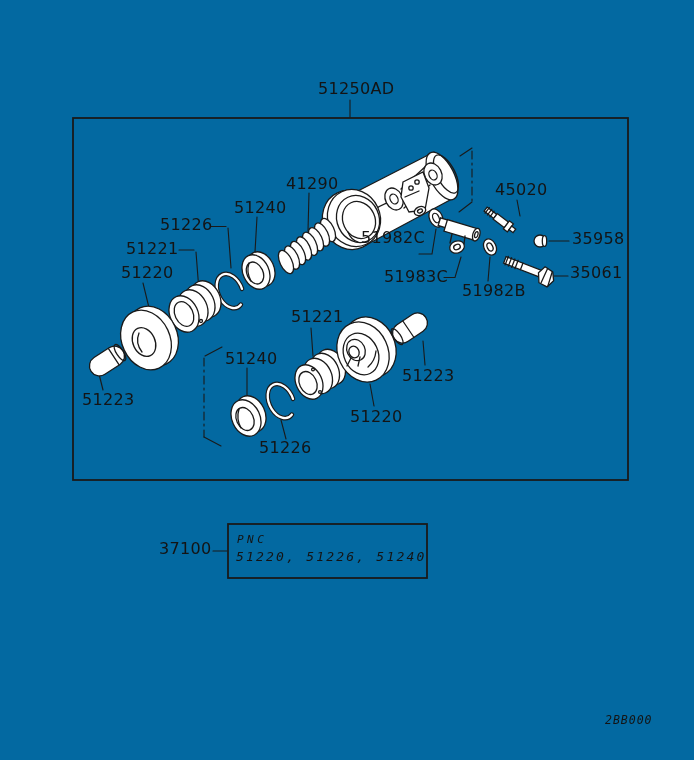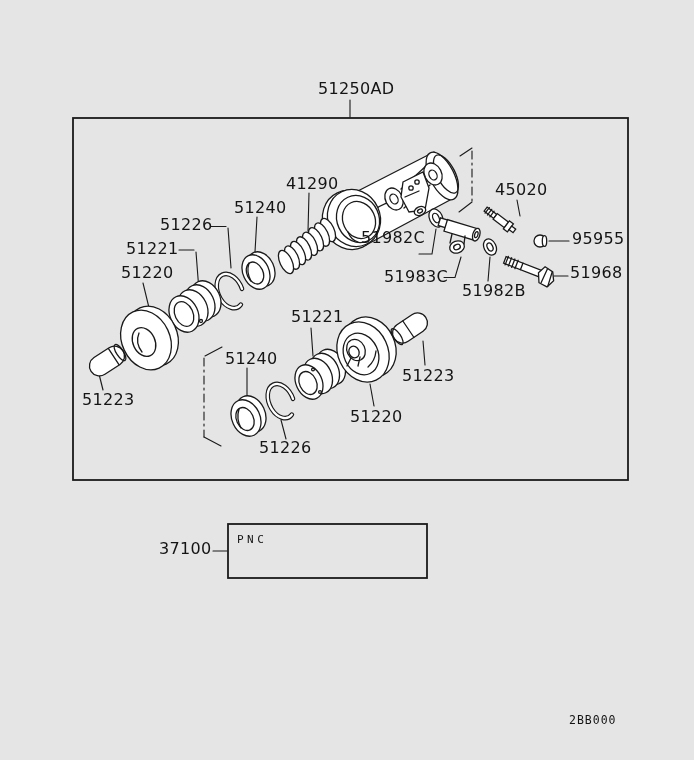--- a/index.html
+++ b/index.html
@@ -1,24 +1,24 @@
 <!DOCTYPE html>
 <html><head>
 <meta charset="utf-8">
 <style>
   html,body{margin:0;padding:0;background:#ffffff;}
-  .stage{position:relative;width:694px;height:760px;background:#e5e5e5;overflow:hidden;
+  .stage{position:relative;width:694px;height:760px;background:#0369a1;overflow:hidden;
          font-family:"DejaVu Sans",sans-serif;}
   .art{position:absolute;left:0;top:0;}
   .plabel{position:absolute;font:16px/1.05 "DejaVu Sans",sans-serif;color:#141414;
           letter-spacing:.3px;white-space:nowrap;}
-  .mono{font-family:"DejaVu Sans Mono",monospace;}
+  .mono{font-family:"DejaVu Sans Mono",monospace;font-style:italic;}
   .pnc-heading{position:absolute;font-size:11px;letter-spacing:3.5px;color:#141414;}
   .pnc-codes{position:absolute;font-size:13px;letter-spacing:2.2px;color:#141414;}
-  .sheet-code{position:absolute;font-size:11.5px;letter-spacing:1px;color:#141414;}
+  .sheet-code{position:absolute;font-size:11.5px;letter-spacing:1px;color:#141414;margin-left:36px;}
 </style>
 </head>
 <body>
 
 <div class="stage">
 
   <svg class="art" width="694" height="760" viewBox="0 0 694 760" fill="none" stroke="#1a1a1a" stroke-width="1.3" stroke-linecap="round">
 
     <rect x="73" y="118" width="555" height="362" stroke-width="1.8"></rect>
 
@@ -227,27 +227,28 @@
   <div class="plabel" style="left:160px;top:217px">51226</div>
   <div class="plabel" style="left:126px;top:241px">51221</div>
   <div class="plabel" style="left:121px;top:265px">51220</div>
   <div class="plabel" style="left:82px;top:392px">51223</div>
 
   <div class="plabel" style="left:361px;top:230px">51982C</div>
   <div class="plabel" style="left:384px;top:269px">51983C</div>
   <div class="plabel" style="left:462px;top:283px">51982B</div>
 
   <div class="plabel" style="left:495px;top:182px">45020</div>
-  <div class="plabel" style="left:572px;top:231px">95955</div>
-  <div class="plabel" style="left:570px;top:265px">51968</div>
+  <div class="plabel" style="left:572px;top:231px">35958</div>
+  <div class="plabel" style="left:570px;top:265px">35061</div>
 
   <div class="plabel" style="left:291px;top:309px">51221</div>
   <div class="plabel" style="left:402px;top:368px">51223</div>
   <div class="plabel" style="left:350px;top:409px">51220</div>
   <div class="plabel" style="left:225px;top:351px">51240</div>
   <div class="plabel" style="left:259px;top:440px">51226</div>
 
   <div class="plabel" style="left:159px;top:541px">37100</div>
   <div class="pnc-heading mono" style="left:237px;top:533px">PNC</div>
+  <div class="pnc-codes mono" style="left:236px;top:549px">51220, 51226, 51240</div>
 
   <div class="sheet-code mono" style="left:569px;top:713px">2BB000</div>
 
 </div>
 
 </body></html>

